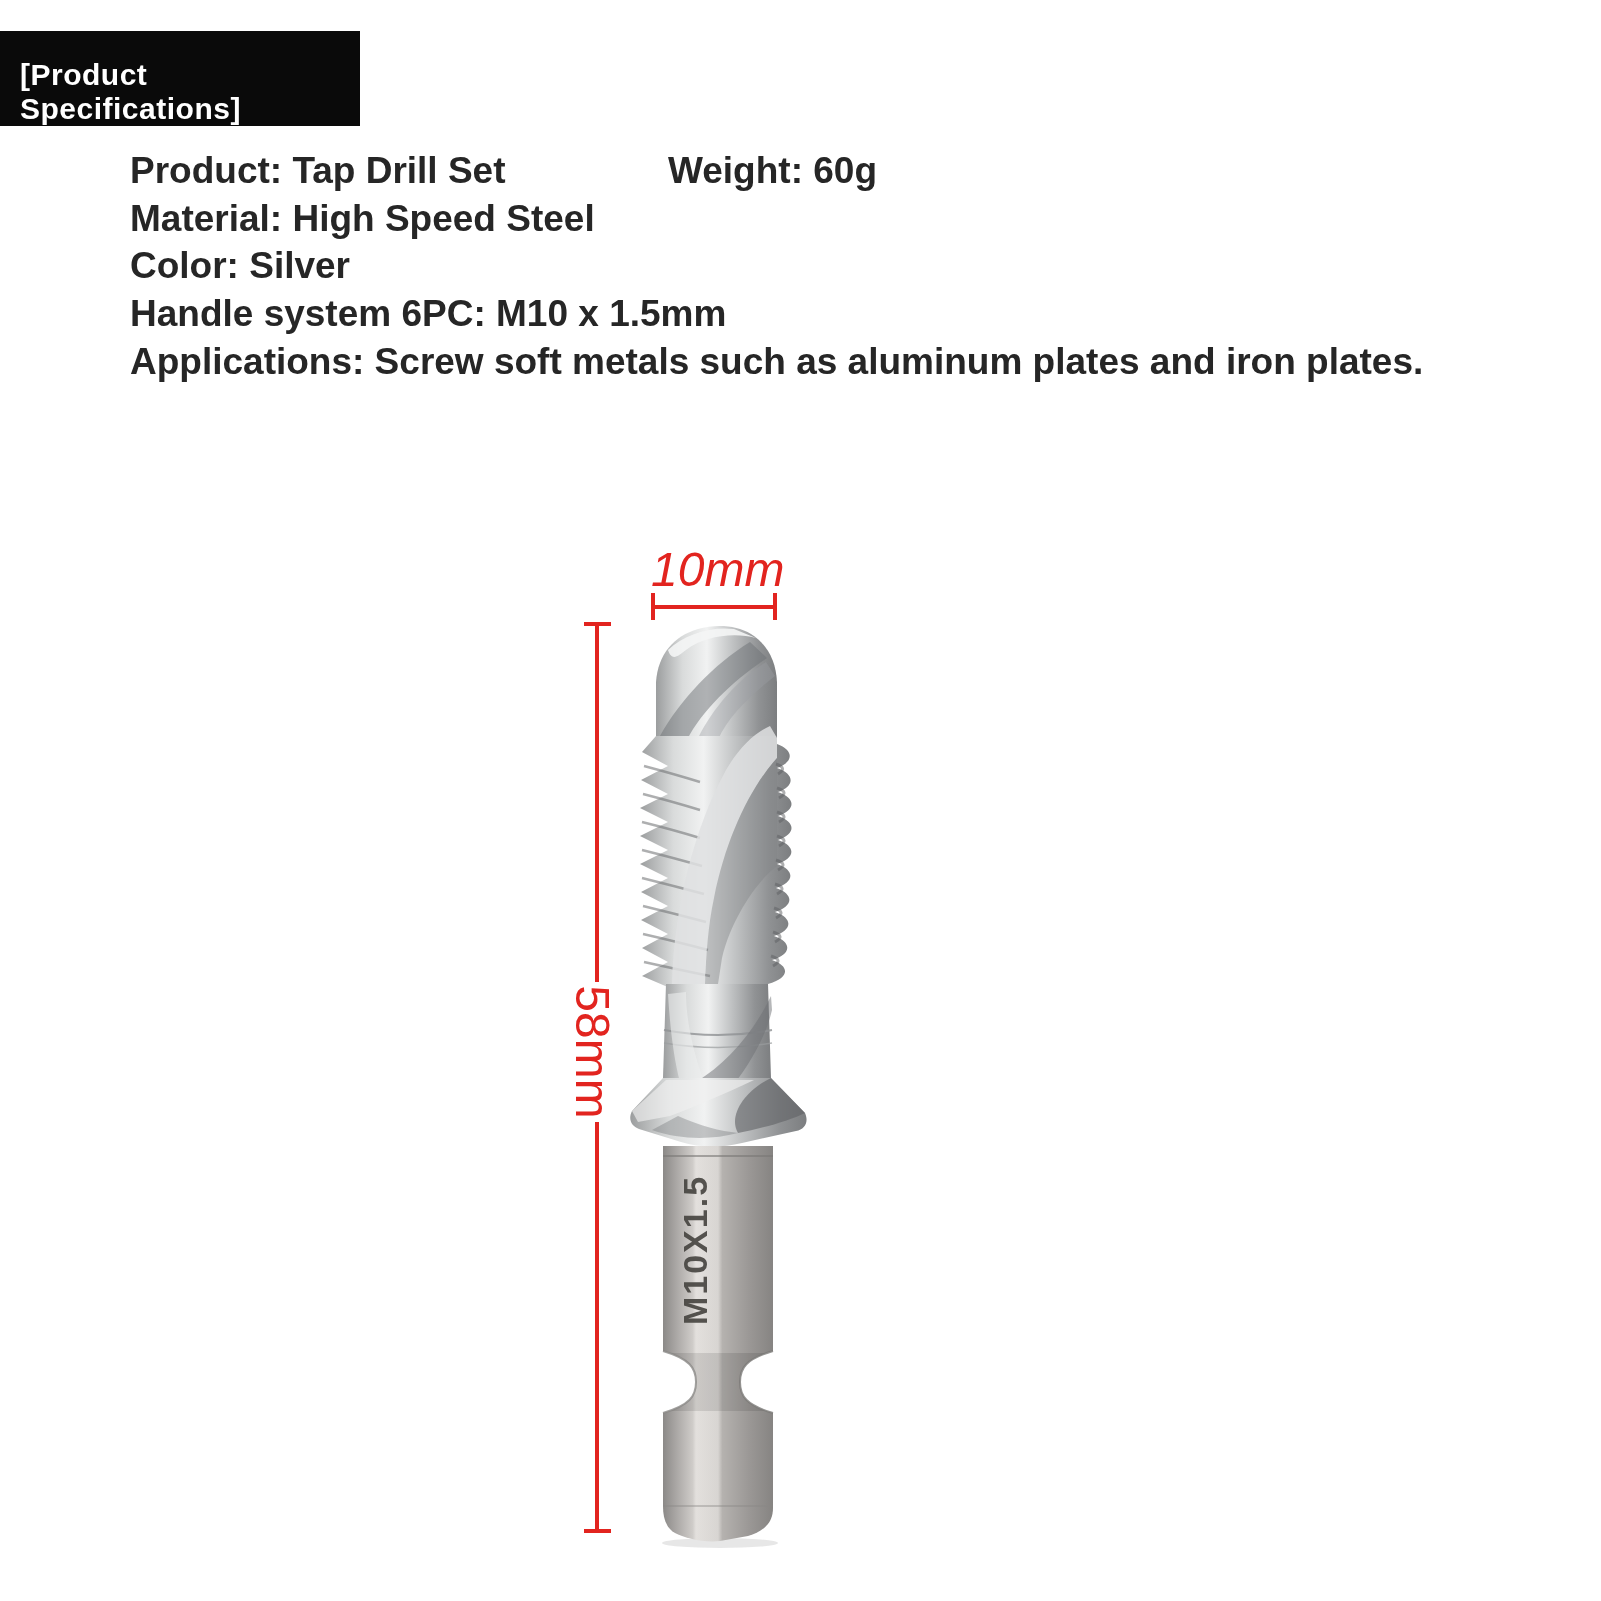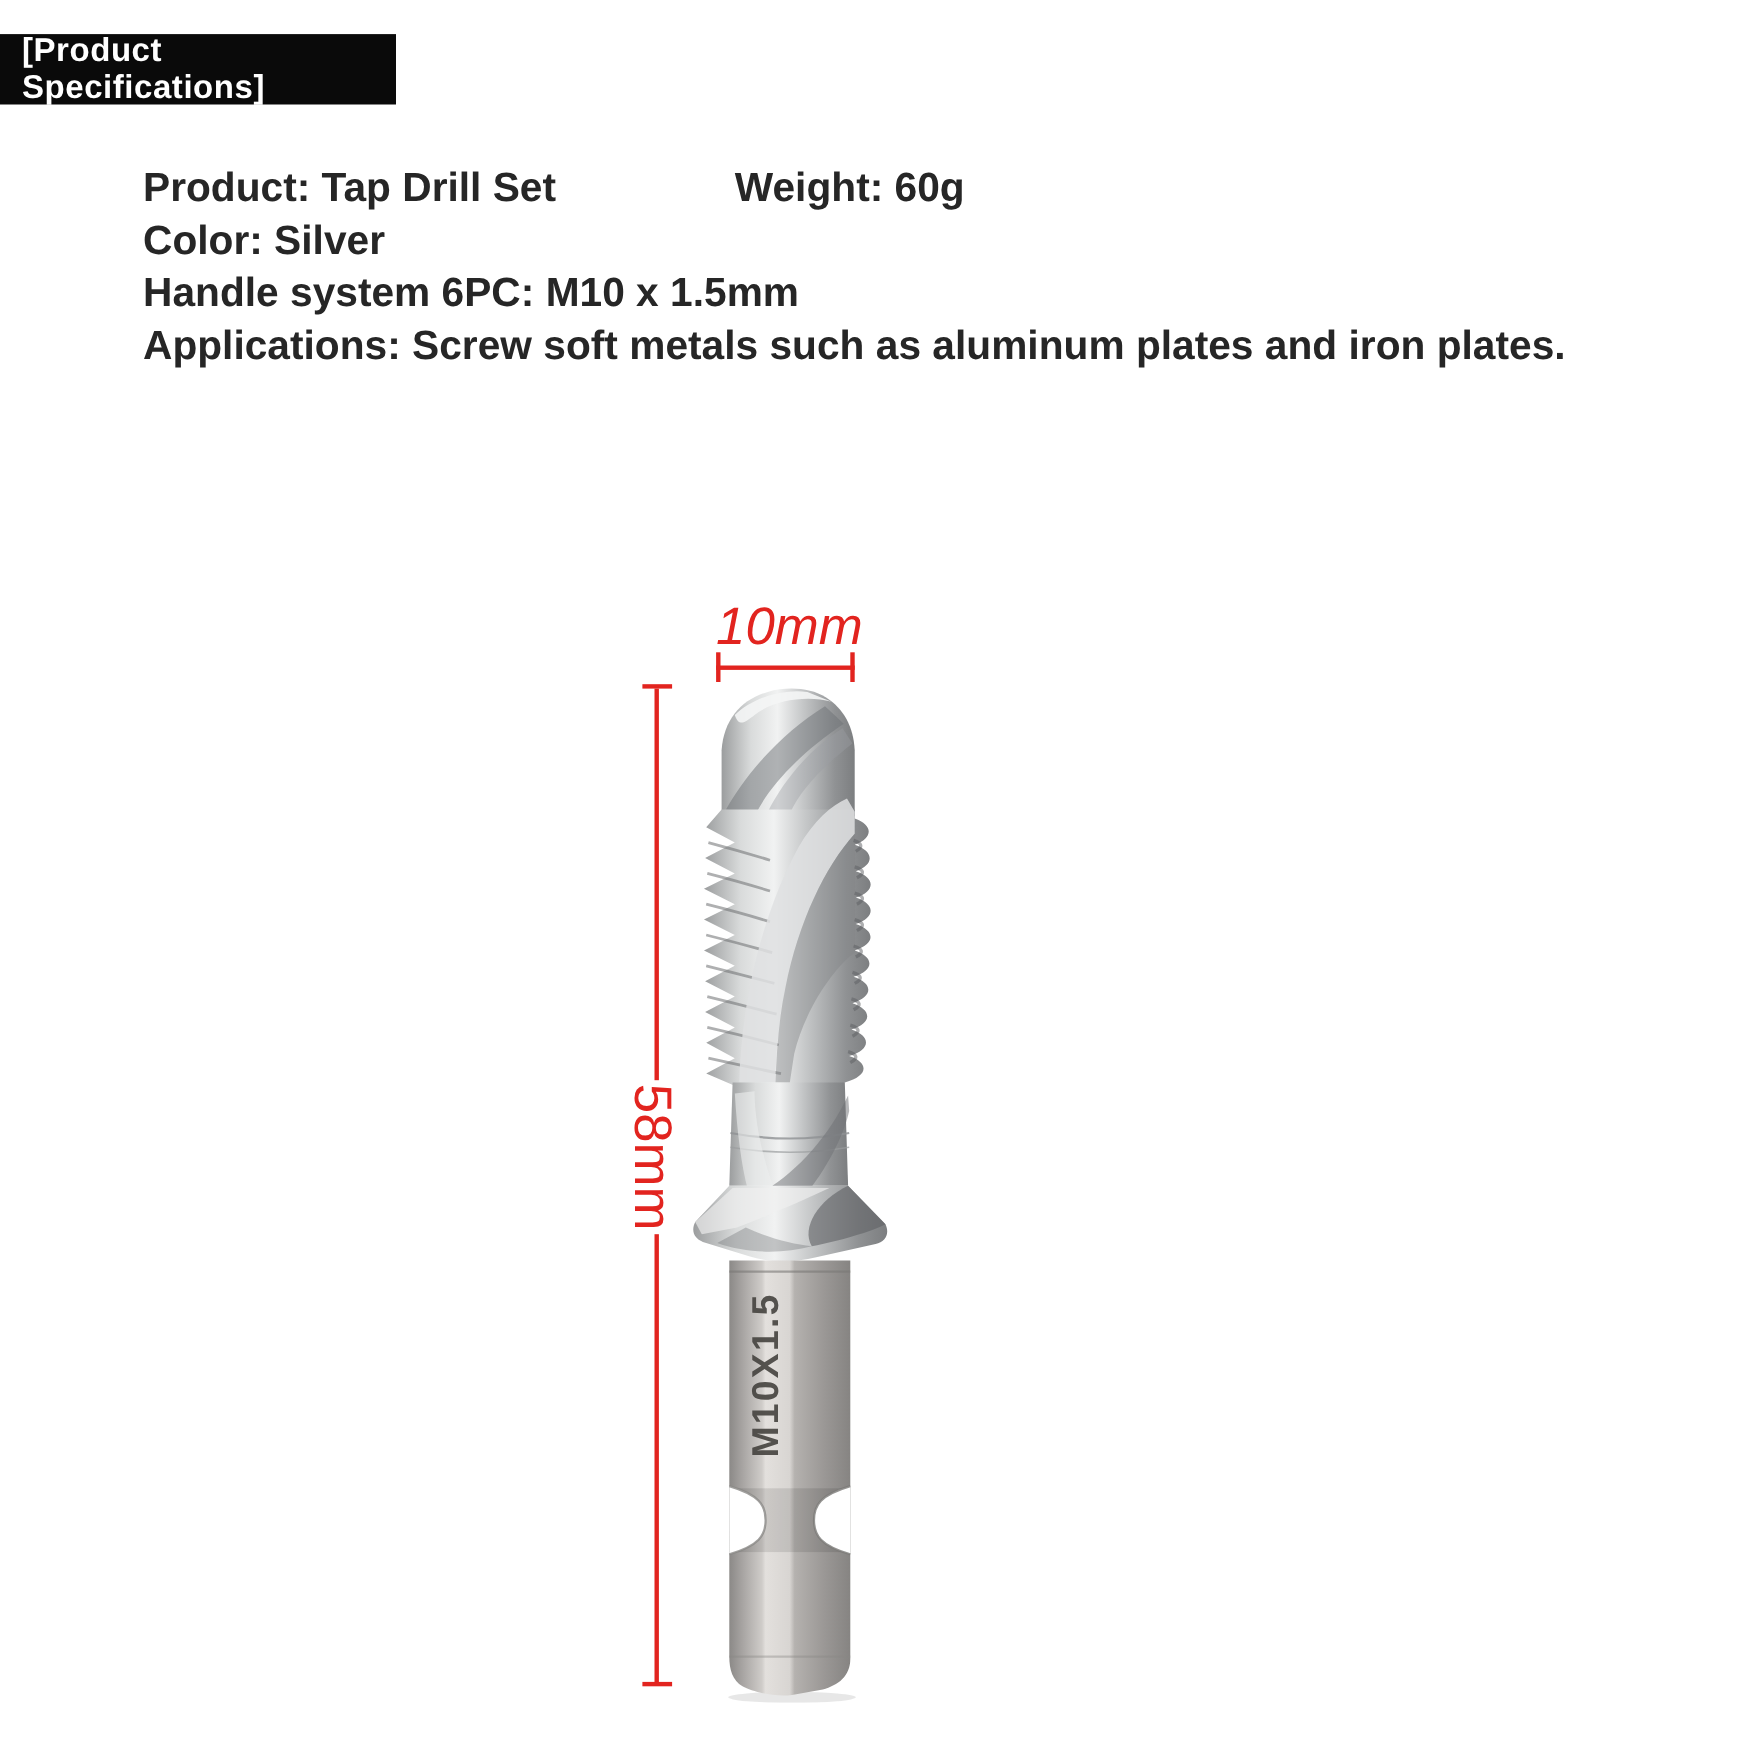--- a/index.html
+++ b/index.html
@@ -1,23 +1,23 @@
 <!DOCTYPE html>
 <html><head>
 <meta charset="utf-8">
 <style>
   html,body{margin:0;padding:0;}
   body{
     width:1601px;height:1601px;position:relative;background:#ffffff;
     font-family:"Liberation Sans",sans-serif;color:#242424;overflow:hidden;
   }
   .banner{
-    position:absolute;left:0;top:31px;width:360px;height:64px;
+    position:absolute;left:0;top:31px;width:360px;height:95px;
     background:#0a0a0a;color:#ffffff;font-weight:bold;font-size:30px;
-    display:flex;align-items:center;padding-left:20px;box-sizing:border-box;
+    display:flex;align-items:flex-end;padding-left:20px;box-sizing:border-box;
     letter-spacing:0.5px;
   }
   .specs{
     position:absolute;left:130px;top:147px;width:1420px;
     font-size:37px;line-height:47.7px;color:#262626;font-weight:bold;
   }
   .spec-line{position:relative;white-space:nowrap;}
   .spec-weight{position:absolute;left:538px;top:0;text-align:right;}
   .spec-indent{padding-left:102px;}
   
@@ -46,20 +46,23 @@
 <body>
 
 <div class="banner">
   <span>[Product Specifications]</span>
 </div>
 
 <div class="specs">
   <div class="spec-line">
     <span>Product: Tap Drill Set</span>
     <span class="spec-weight">Weight: 60g</span>
+  </div>
+  <div class="spec-line">
+    <span>Material: High Speed Steel</span>
   </div>
   <div class="spec-line">
     <span>Color: Silver</span>
   </div>
   <div class="spec-line">
     <span>Handle system 6PC: M10 x 1.5mm</span>
   </div>
   <div class="spec-line">
     <span>Applications: Screw soft metals such as aluminum plates and iron plates.</span>
   </div>

